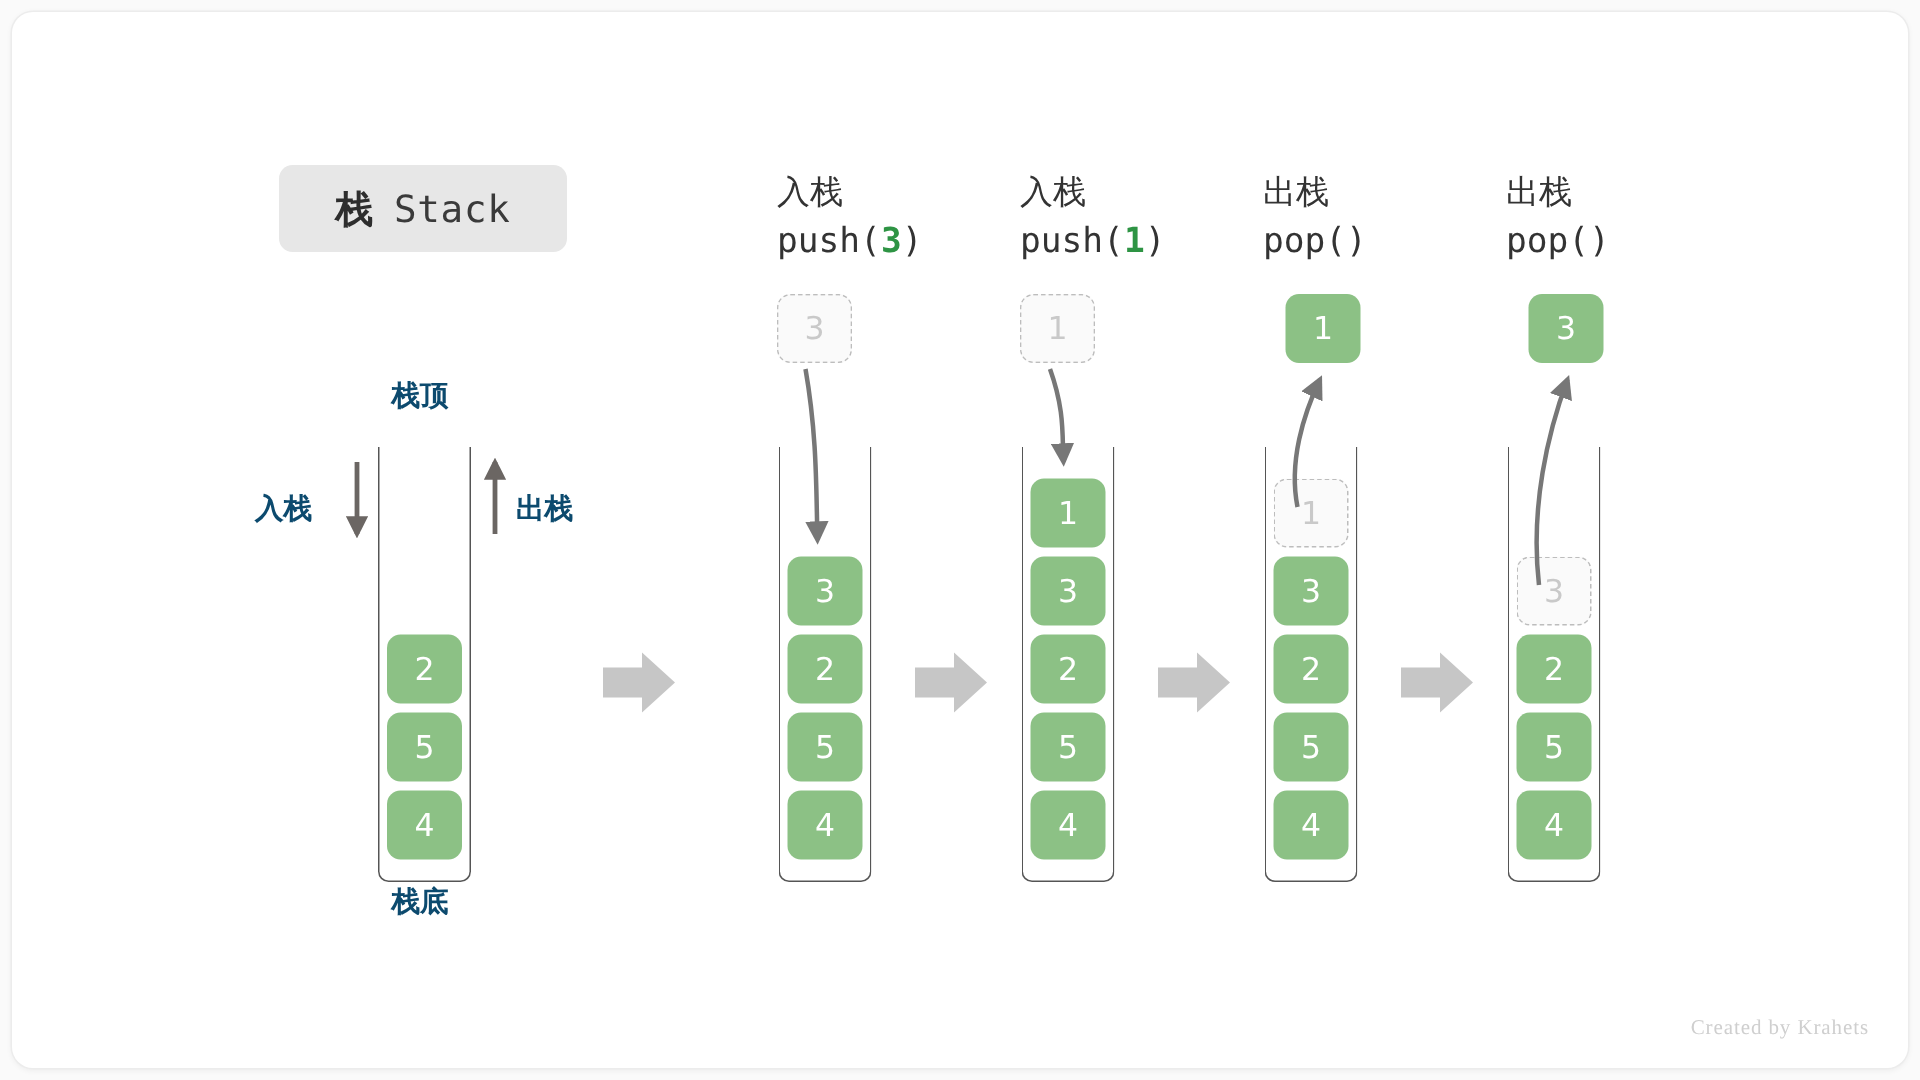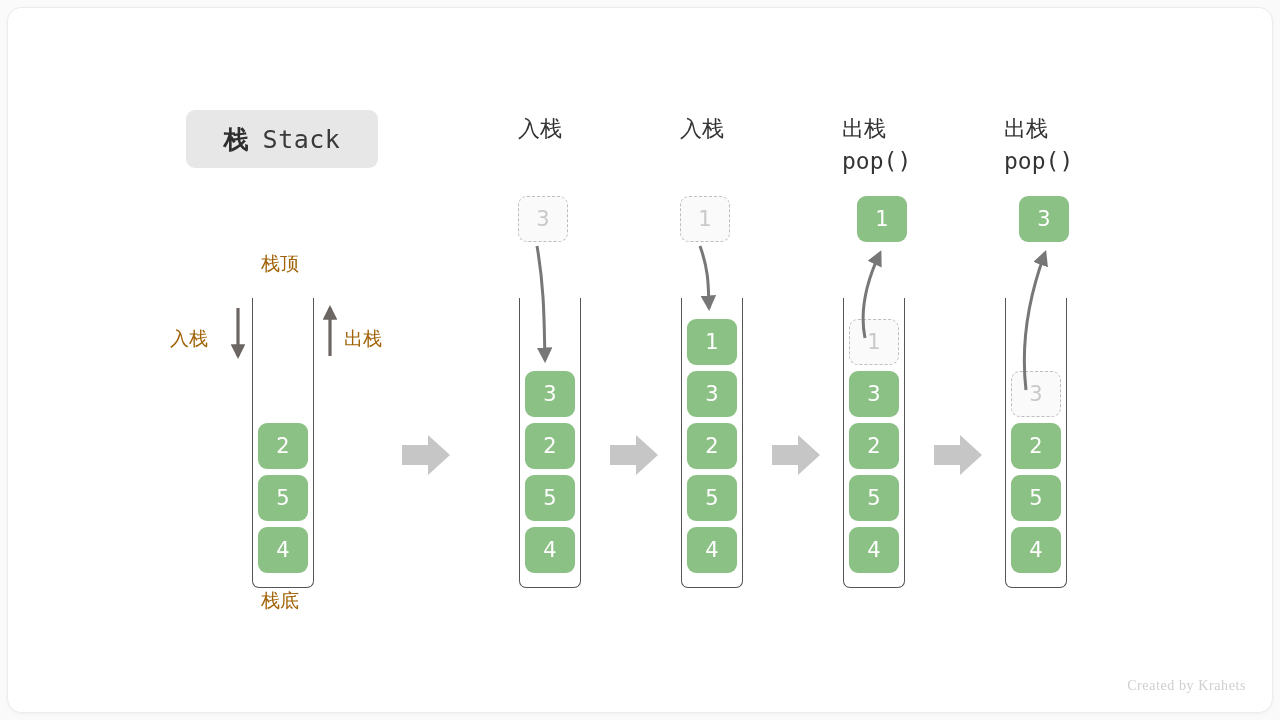--- a/index.html
+++ b/index.html
@@ -137,23 +137,23 @@
     font-size: 21px;
     box-sizing: border-box;
   }
   .floatbox.solid { background: #8cc185; color: #ffffff; }
   .floatbox.ghost { background: #fafafa; color: #c9c9c9; border: 1.8px dashed #bdbdbd; }
 
   
   .lbl {
     position: absolute;
     font-family: "DejaVu Sans", sans-serif;
-    font-weight: normal;
+    font-weight: bold;
     font-size: 19px;
-    color: #a16207;
+    color: #0c4a6e;
     white-space: nowrap;
   }
 
   
   svg.overlay {
     position: absolute;
     left: 0; top: 0;
     width: 1264px;
     height: 704px;
     pointer-events: none;
@@ -187,33 +187,35 @@
 
   <div class="stack">
     <div class="wall" style="left:244px; top:290px; height:290px;"></div>
     <div class="cell solid" style="left:250px; top:415px;">2</div>
     <div class="cell solid" style="left:250px; top:467px;">5</div>
     <div class="cell solid" style="left:250px; top:519px;">4</div>
   </div>
 
   <div class="col-head" style="left:510px; top:106px;">
     <span class="cn">入栈</span>
+    <span class="code"><span>push(</span><span class="arg">3</span><span>)</span></span>
   </div>
   <div class="floatbox ghost" style="left:510px; top:188px;">3</div>
 
   <div class="stack">
     <div class="wall" style="left:511px; top:290px; height:290px;"></div>
     <div class="cell solid" style="left:517px; top:363px;">3</div>
     <div class="cell solid" style="left:517px; top:415px;">2</div>
     <div class="cell solid" style="left:517px; top:467px;">5</div>
     <div class="cell solid" style="left:517px; top:519px;">4</div>
   </div>
 
   <div class="col-head" style="left:672px; top:106px;">
     <span class="cn">入栈</span>
+    <span class="code"><span>push(</span><span class="arg">1</span><span>)</span></span>
   </div>
   <div class="floatbox ghost" style="left:672px; top:188px;">1</div>
 
   <div class="stack">
     <div class="wall" style="left:673px; top:290px; height:290px;"></div>
     <div class="cell solid" style="left:679px; top:311px;">1</div>
     <div class="cell solid" style="left:679px; top:363px;">3</div>
     <div class="cell solid" style="left:679px; top:415px;">2</div>
     <div class="cell solid" style="left:679px; top:467px;">5</div>
     <div class="cell solid" style="left:679px; top:519px;">4</div>

